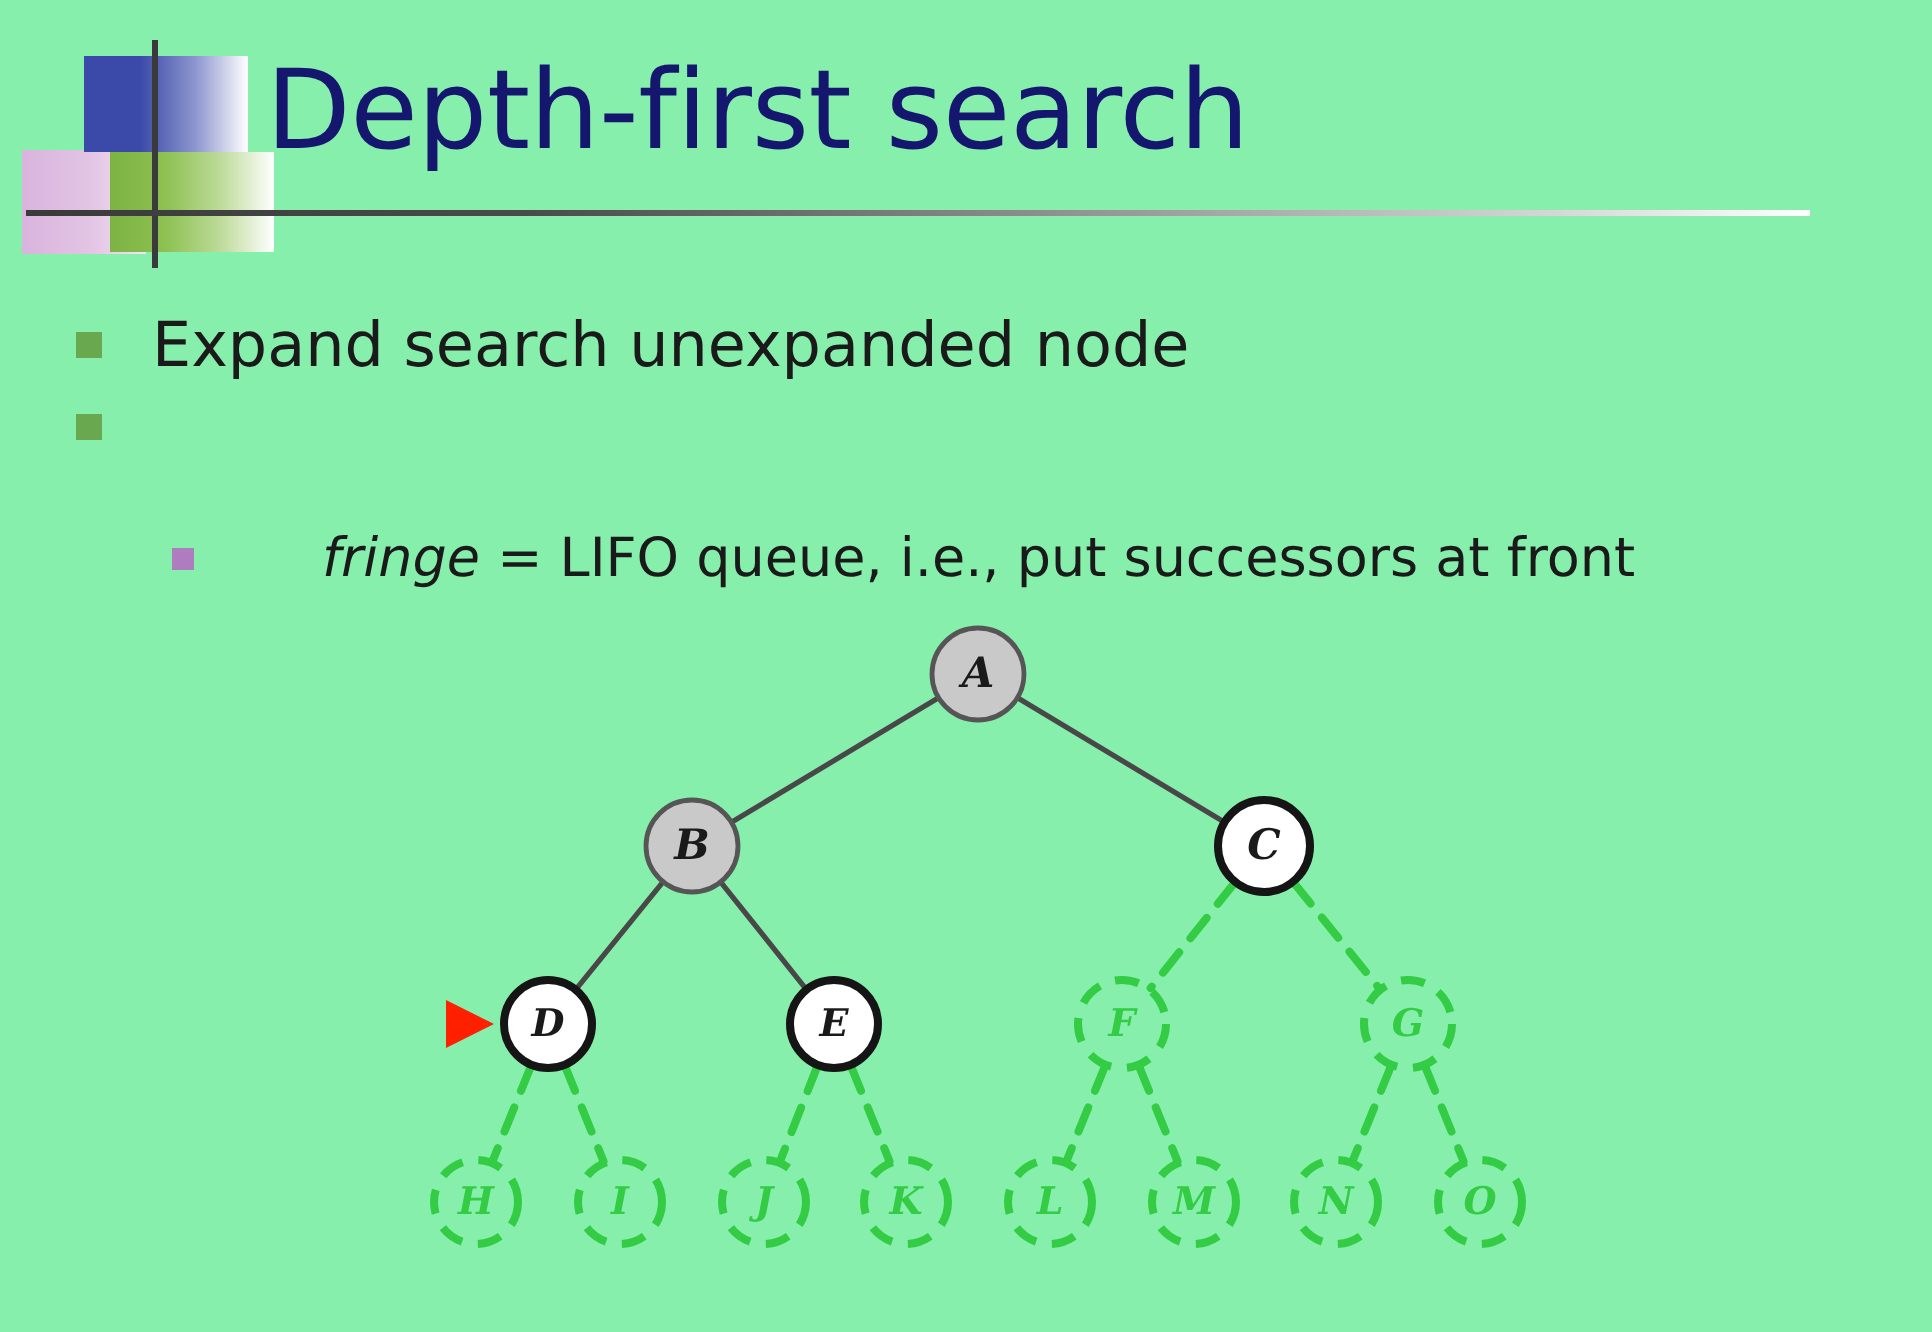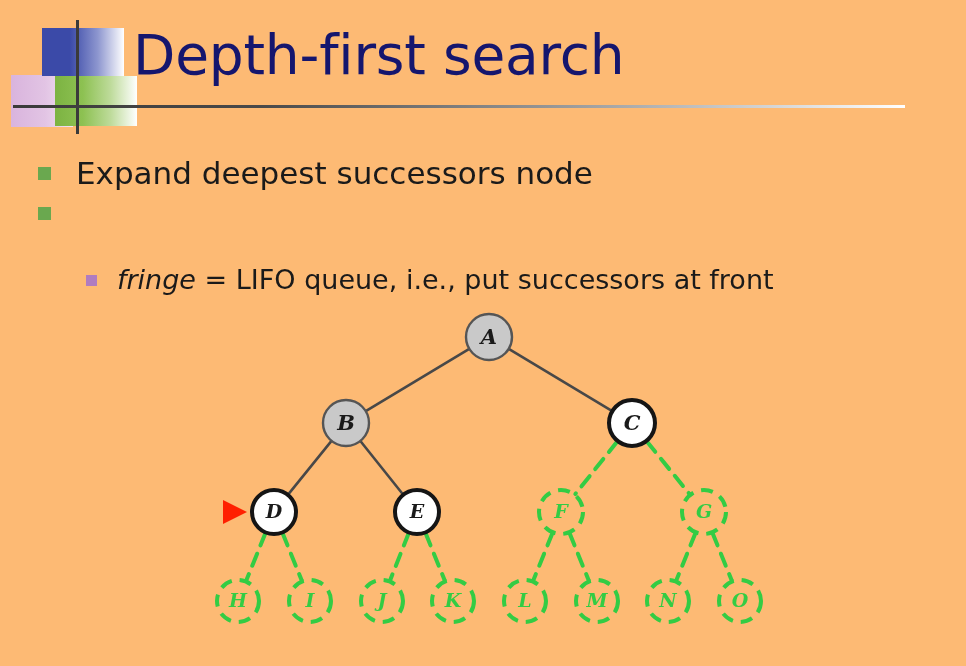--- a/index.html
+++ b/index.html
@@ -3,21 +3,21 @@
 <meta charset="utf-8">
 <style>
   html,body{margin:0;padding:0;}
   body{
     width:966px;height:666px;
     background:#ffffff;
     font-family:"DejaVu Sans","Liberation Sans",sans-serif;
     overflow:hidden;
     position:relative;
   }
-  #slide{position:absolute;left:0;top:0;width:966px;height:666px;background:#fdba74;}
+  #slide{position:absolute;left:0;top:0;width:966px;height:666px;background:#86efac;}
 
   
   .deco{position:absolute;}
   .deco-blue{
     left:42px;top:28px;width:82px;height:48px;
     background:linear-gradient(to right,#3b4aa8 0%,#3b4aa8 34%,#8d96cf 68%,#ffffff 100%);
   }
   .deco-pink{
     left:11px;top:75px;width:62px;height:52px;
     background:linear-gradient(to right,#d9b4dd 0%,#e2c4e4 55%,#f3e4f4 100%);
@@ -49,21 +49,21 @@
   .bullet-l2{left:86px;}
   .sq{
     display:inline-block;width:13px;height:13px;flex:0 0 auto;
     position:relative;top:-4px;
   }
   .sq-green{background:#6aa84f;}
   .sq-purple{background:#b07cc0;width:11px;height:11px;top:-3px;}
   .btext{margin-left:25px;white-space:nowrap;}
   .b1{top:155px;font-size:31px;color:#1a1a1a;}
   .b2{top:211px;font-size:31px;}
-  .b3{top:264px;font-size:27px;color:#1a1a1a;}
+  .b3{top:264px;font-size:27px;color:#1a1a1a;gap:44px;}
   .b3 .btext{margin-left:20px;}
   .accentblue{color:#4f5fbf;}
   .ital{font-style:italic;}
 
   
   #tree{position:absolute;left:0;top:0;width:966px;height:666px;}
 </style>
 </head>
 <body>
 
@@ -72,21 +72,21 @@
   <div class="deco deco-pink"></div>
   <div class="deco deco-green"></div>
   <div class="deco deco-blue"></div>
   <div class="deco deco-vline"></div>
   <div class="deco deco-hline"></div>
 
   <div class="title">Depth-first search</div>
 
   <div class="bullet-row bullet-l1 b1">
     <span class="sq sq-green"></span>
-    <span class="btext">Expand deepest successors node</span>
+    <span class="btext">Expand search unexpanded node</span>
   </div>
 
   <div class="bullet-row bullet-l1 b2">
     <span class="sq sq-green"></span>
   </div>
 
   <div class="bullet-row bullet-l2 b3">
     <span class="sq sq-purple"></span>
     <span class="btext"><span class="ital">fringe</span><span> = LIFO queue, i.e., put successors at front</span></span>
   </div>

